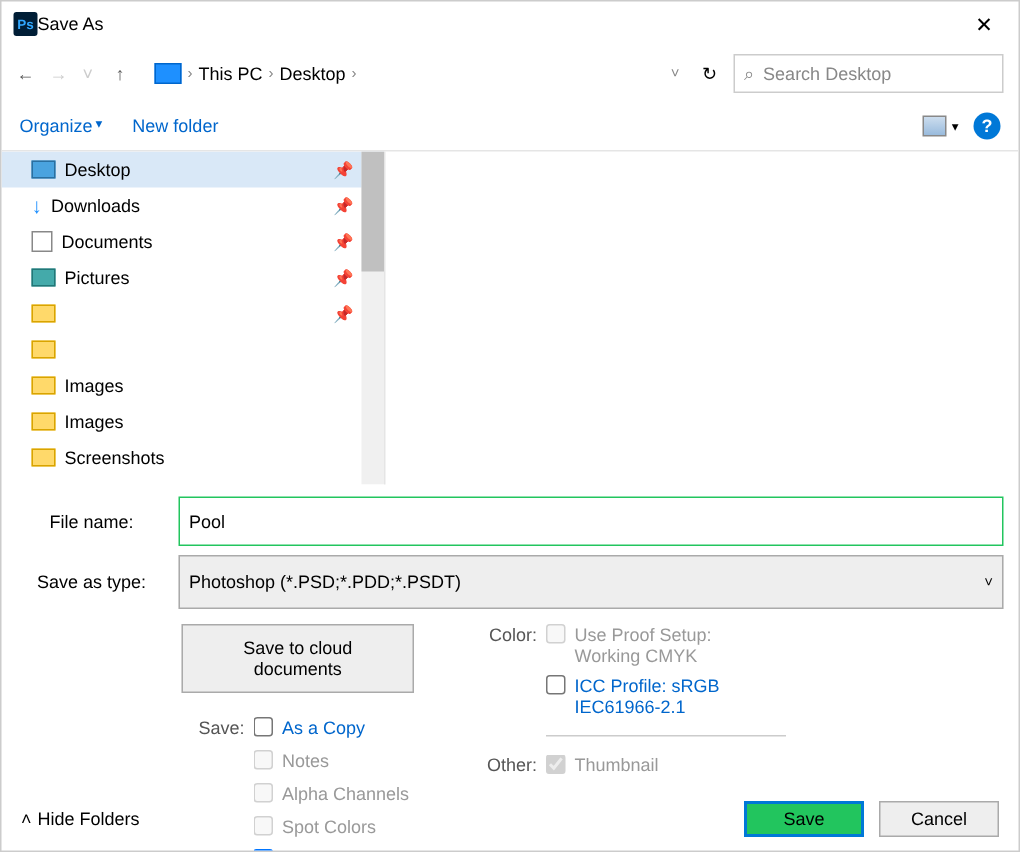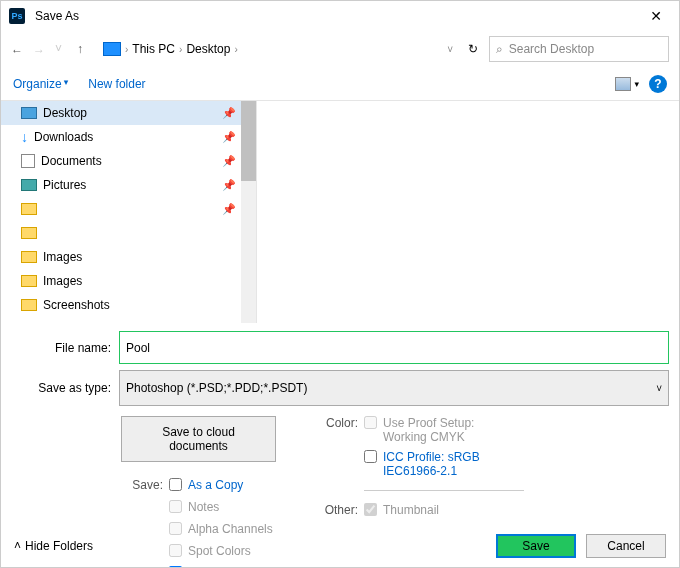--- a/index.html
+++ b/index.html
@@ -1,18 +1,18 @@
 <!DOCTYPE html>
 <html><head>
 <meta charset="utf-8">
 <style>
 *{box-sizing:border-box;margin:0;padding:0;font-family:"Segoe UI",Arial,sans-serif;font-size:12px}
 body{width:680px;height:568px;background:#fff;color:#000;overflow:hidden;border:1px solid #ccc}
 .titlebar{height:30px;display:flex;align-items:center;padding:0 8px}
-.app-ico{width:16px;height:16px;background:#001e36;color:#31a8ff;display:flex;align-items:center;justify-content:center;font-size:9px;font-weight:bold;border-radius:2px;margin-right:10px}
+.app-ico{width:16px;height:16px;background:#001e36;color:#31a8ff;display:flex;align-items:center;justify-content:center;font-size:9px;font-weight:bold;border-radius:2px;margin-right:0}
 .title-text{flex:1}
 .close-x{width:30px;text-align:center;font-size:14px}
 .navrow{height:36px;display:flex;align-items:center;padding:0 10px;gap:6px}
 .nav-arrow{width:16px;color:#555}
 .nav-arrow.dis{color:#ccc}
 .folder-ico{width:18px;height:14px;background:#ffd96a;border:1px solid #d9a400;position:relative}
 .folder-ico.blue{background:#1e90ff;border-color:#0066cc}
 .crumb{display:flex;align-items:center;gap:4px;padding:0 4px;flex:1}
 .crumb-sep{color:#888;font-size:10px}
 .refresh{width:20px;text-align:center}
@@ -30,21 +30,21 @@
 .tree-item .pin{margin-left:auto;color:#777;font-size:11px}
 .tree-item.sel{background:#d9e8f7}
 .content{flex:1;border-left:1px solid #e5e5e5}
 .f-yellow{width:16px;height:12px;background:#ffd96a;border:1px solid #d9a400}
 .i-desktop{width:16px;height:12px;background:#4aa3df;border:1px solid #2a6fa0}
 .i-dl{color:#1e90ff;font-size:14px}
 .i-doc{width:14px;height:14px;border:1px solid #888;background:#fff}
 .i-pic{width:16px;height:12px;background:#4aa;border:1px solid #277}
 .form{padding:8px 10px}
 .frow{display:flex;align-items:center;margin-bottom:6px}
-.flabel{width:108px;text-align:right;padding-right:8px}
+.flabel{width:108px;text-align:center;padding-right:8px}
 .finput{flex:1;height:33px;border:1px solid #22c55e;padding:0 6px;outline:none}
 .fselect{flex:1;height:36px;border:1px solid #aaa;background:#eee;padding:0 6px;display:flex;align-items:center;justify-content:space-between}
 .opts{display:flex;padding:4px 0 0 110px;gap:40px}
 .opts-col{display:flex;flex-direction:column;gap:6px}
 .cloud-btn{border:1px solid #aaa;background:#eee;padding:8px 14px;margin-bottom:10px;width:155px;text-align:center}
 .chk{display:flex;gap:6px}
 .chk input{width:13px;height:13px}
 .chk.dim{color:#999}
 .chk a{color:#0066cc;text-decoration:none}
 .kv{display:flex;gap:6px}

